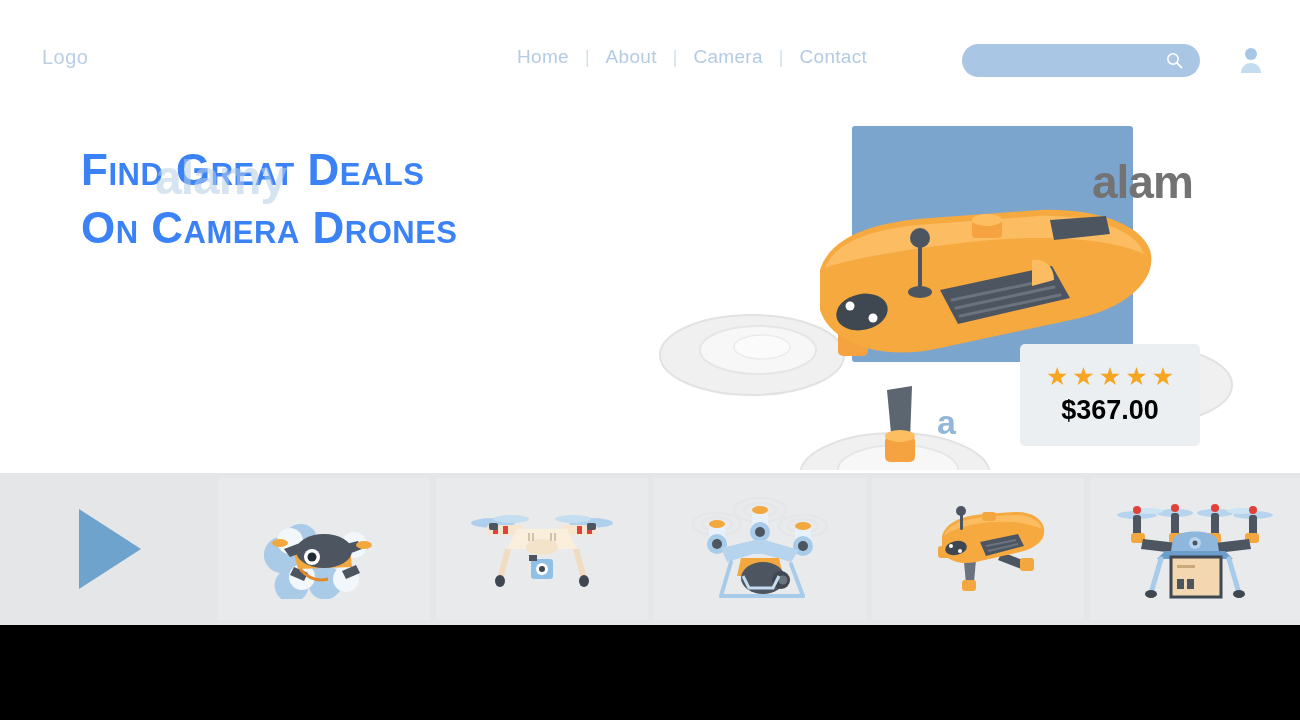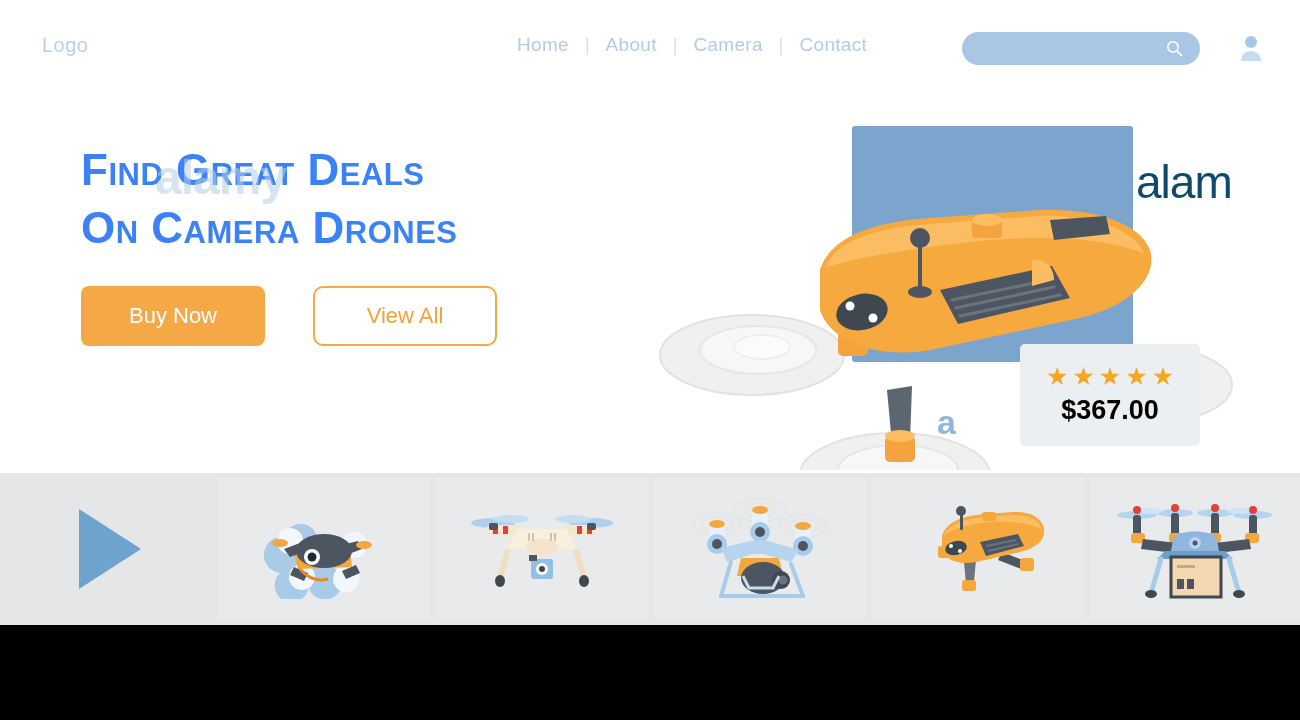--- a/index.html
+++ b/index.html
@@ -6,21 +6,21 @@
   html, body {
     width: 1300px; height: 720px;
     background: #ffffff;
     font-family: "Liberation Sans", sans-serif;
     overflow: hidden;
   }
   .page { position: relative; width: 1300px; height: 720px; background: #ffffff; }
 
   
   .header {
-    position: absolute; top: 4px; left: 0;
+    position: absolute; top: 16px; left: 0;
     width: 1300px; height: 86px;
     display: flex; align-items: center;
   }
   .logo {
     position: absolute; left: 42px; top: 30px;
     font-size: 20px; color: #b9cfe6; letter-spacing: .5px;
     font-family: "Liberation Sans", sans-serif;
   }
   .nav {
     position: absolute; left: 515px; top: 30px;
@@ -85,22 +85,22 @@
 
   
   .hero-visual { position: absolute; left: 640px; top: 110px; width: 620px; height: 360px; }
   .blue-square {
     position: absolute; left: 212px; top: 16px;
     width: 281px; height: 236px;
     background: #7ca5ce; border-radius: 3px;
   }
   .wm-alam {
     position: absolute; left: 452px; top: 45px;
-    font-size: 46px; font-weight: normal; color: #0c4a6e;
-    letter-spacing: -1px; overflow: hidden; width: 110px; margin-left: 44px;
+    font-size: 46px; font-weight: bold; color: #737373;
+    letter-spacing: -1px; overflow: hidden; width: 110px;
   }
   .wm-a-small {
     position: absolute; left: 297px; top: 293px;
     font-size: 34px; font-weight: bold; color: #93b6d9;
   }
   .drone-svg { position: absolute; left: 0; top: 0; }
 
   .price-card {
     position: absolute; left: 1020px; top: 344px;
     width: 180px; height: 102px;
@@ -184,24 +184,20 @@
         <path d="M2 27c0-6 4.6-10 10-10s10 4 10 10z" fill="#c4dbf0"></path>
         <path d="M12 2a6 6 0 0 1 5.6 8.2A6 6 0 0 0 12 2z" fill="#8fb6dd"></path>
       </svg>
     </span>
   </div>
 
   <h1 class="hero-title">Find Great Deals
 On Camera Drones</h1>
   <div class="hdr-wm">alamy</div>
 
-  <div class="btn-row">
-    <button class="btn-primary">Buy Now</button>
-    <button class="btn-outline">View All</button>
-  </div>
 
 
   <div class="hero-visual">
     <div class="blue-square"></div>
     <div class="wm-alam">alam</div>
     <div class="wm-a-small">a</div>
 
     <svg class="drone-svg" width="620" height="360" viewBox="0 0 620 360">
 
       <ellipse cx="112" cy="245" rx="92" ry="40" fill="#f0f0f0"></ellipse>

